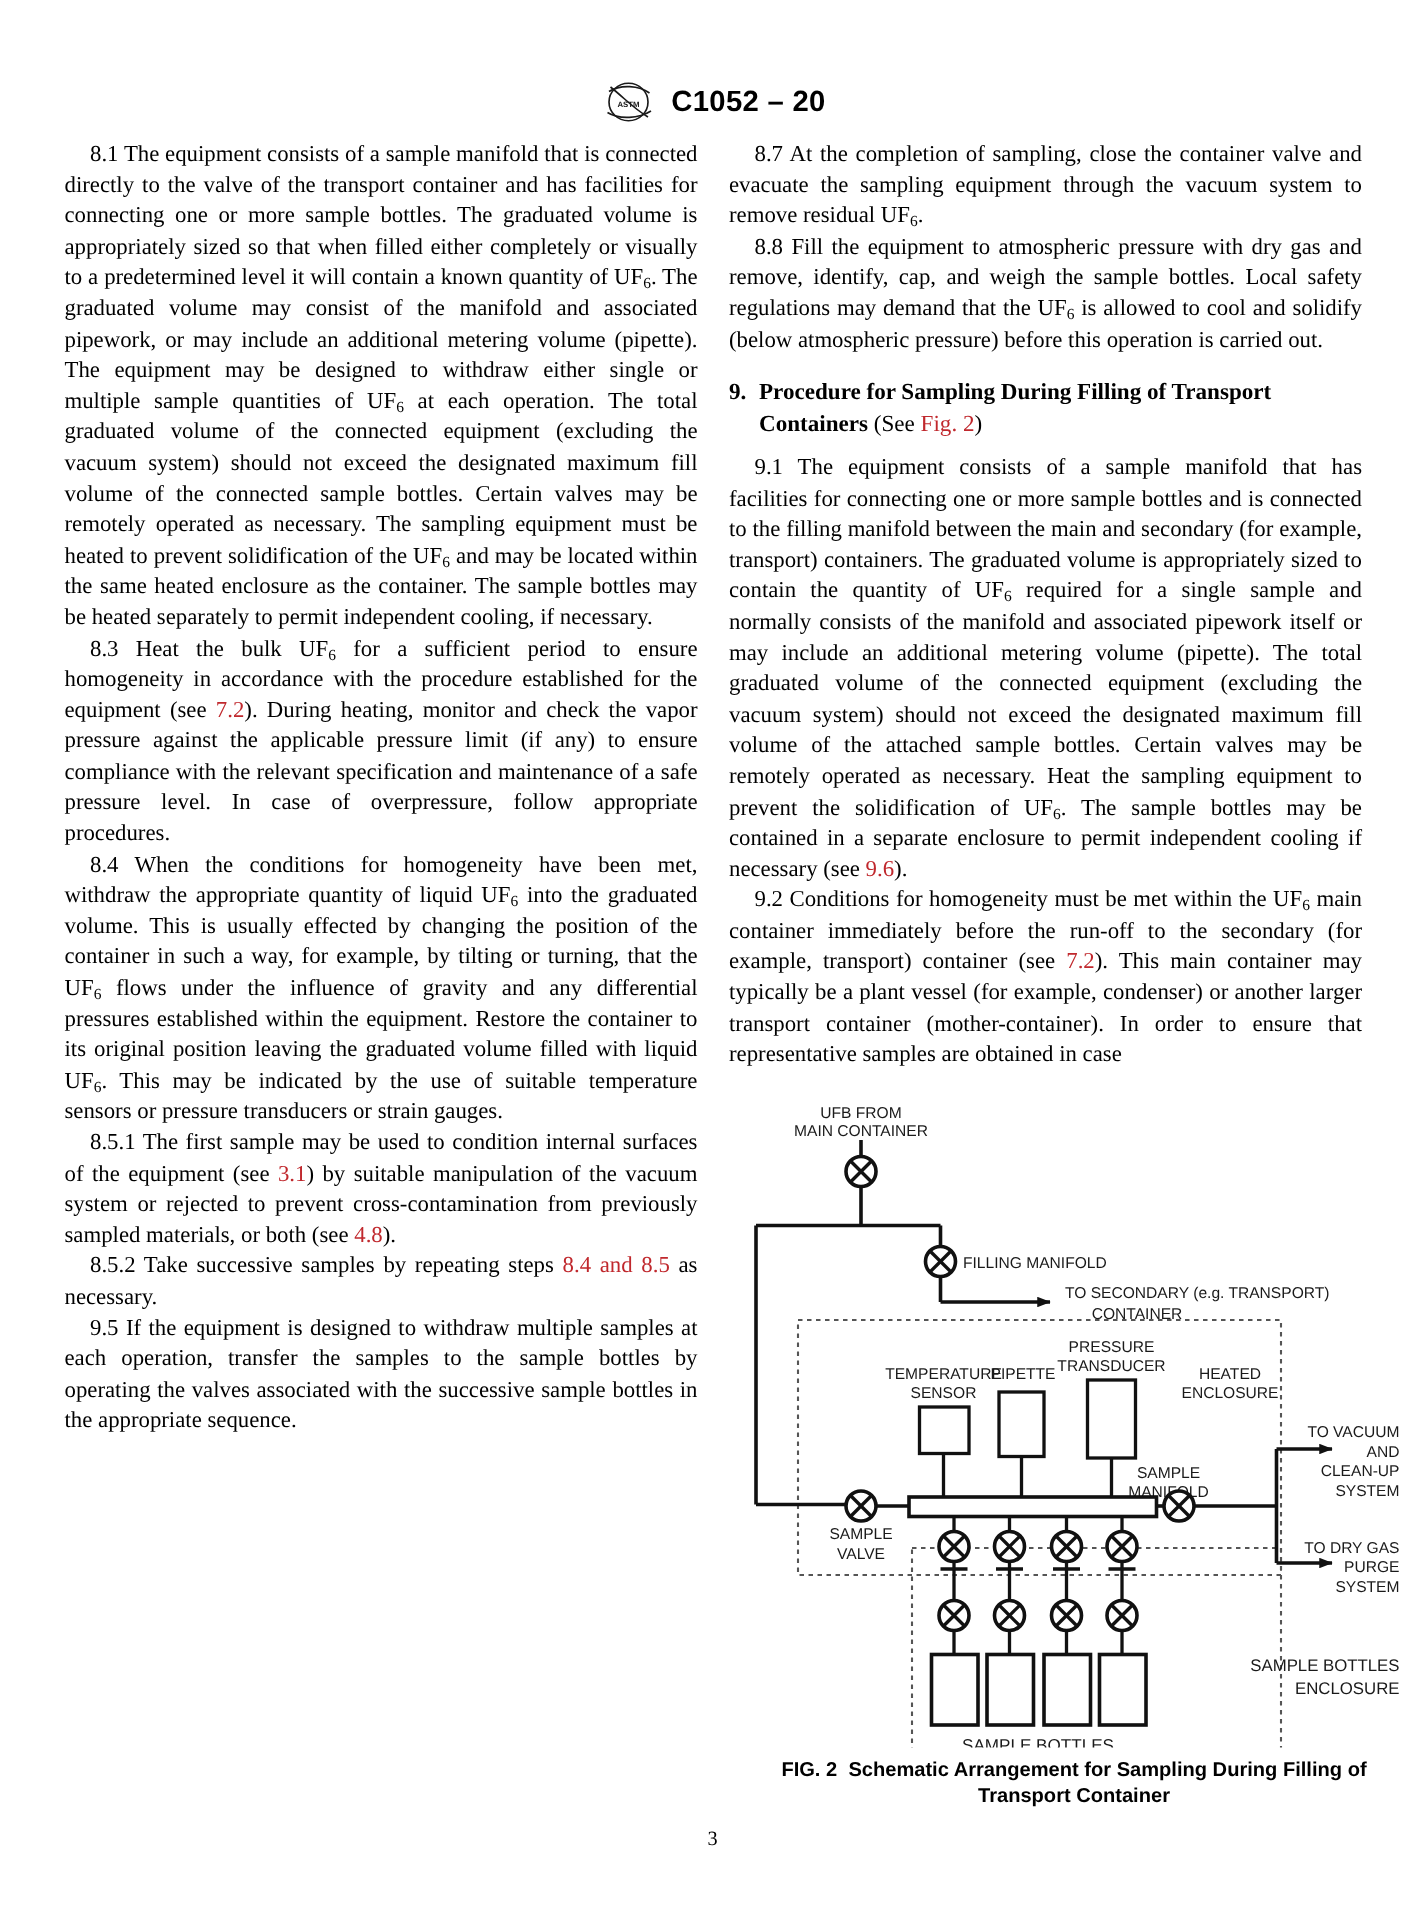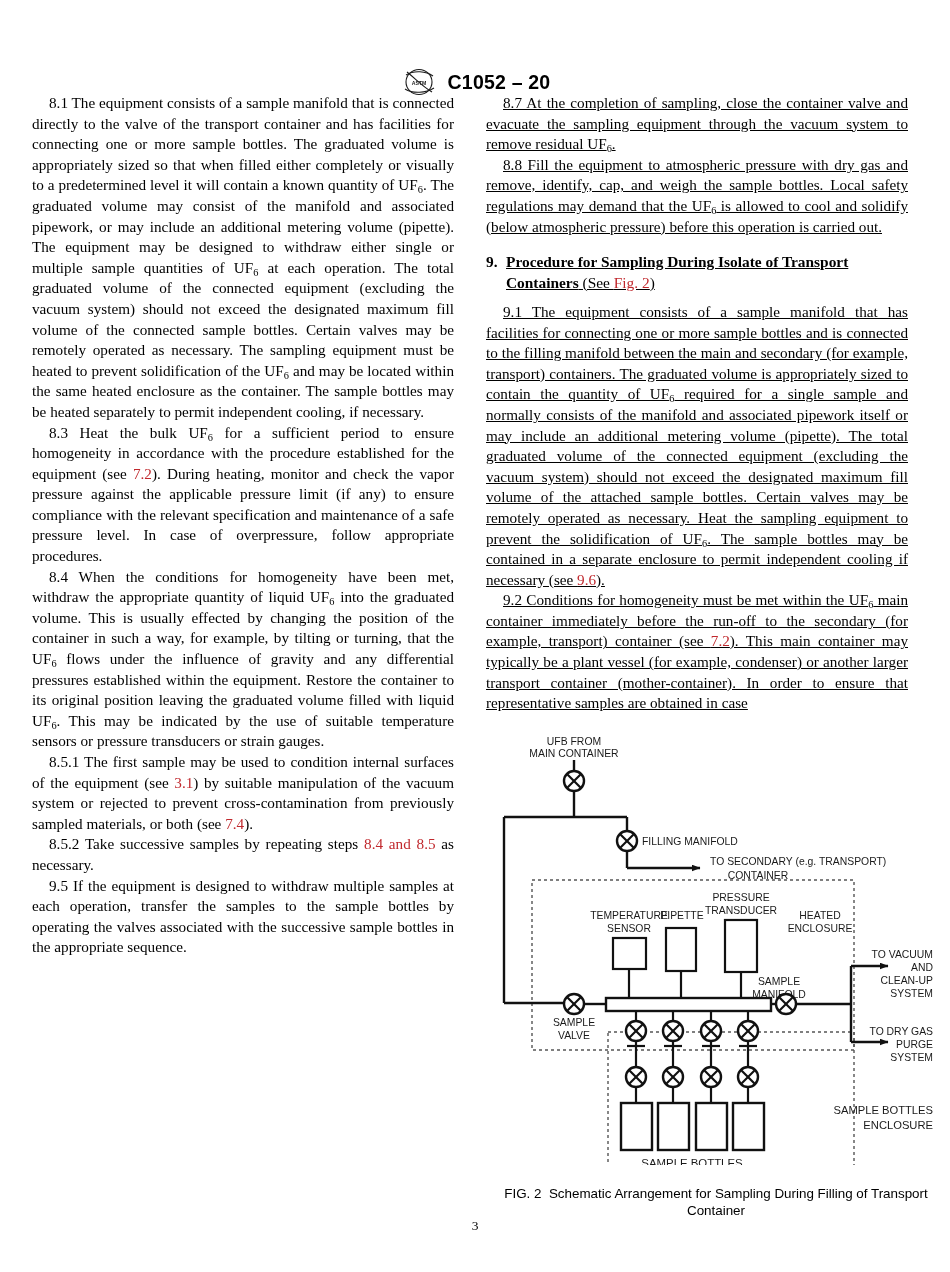--- a/index.html
+++ b/index.html
@@ -12,21 +12,21 @@
     height: 1272px;
     position: relative;
     font-family: "Liberation Serif", "DejaVu Serif", serif;
     color: #000000;
     overflow: hidden;
   }
 
   
   .page-header {
     position: absolute;
-    top: 64px;
+    top: 50px;
     left: 0;
     width: 950px;
     height: 36px;
     display: flex;
     align-items: center;
     justify-content: center;
     gap: 10px;
   }
   .astm-logo {
     width: 38px;
@@ -46,22 +46,22 @@
     position: absolute;
     top: 93px;
     left: 0;
     width: 950px;
   }
   .col {
     position: absolute;
     top: 0;
     width: 422px;
   }
-  .col-left { left: 32px; }
-  .col-right { left: 486px; text-decoration: underline; }
+  .col-left { left: 43px; }
+  .col-right { left: 486px; }
 
   p.para {
     margin: 0 0 0 0;
     text-align: justify;
     text-justify: inter-word;
     font-size: 15.2px;
     line-height: 20.6px;
     text-indent: 17px;
     hyphens: manual;
   }
@@ -98,24 +98,24 @@
   .figure-wrap {
     position: absolute;
     left: 496px;
     top: 735px;
     width: 440px;
   }
   .figure-svg {
     display: block;
   }
   .fig-caption {
-    margin-top: 20px;
+    margin-top: 6px;
     text-align: center;
     font-family: "Liberation Sans", "DejaVu Sans", sans-serif;
-    font-weight: normal;
+    font-weight: bold;
     font-size: 13.4px;
     line-height: 17px;
     padding: 0 8px;
   }
 
   
   .page-number {
     position: absolute;
     top: 1218px;
     left: 0;
@@ -147,31 +147,31 @@
   </svg>
   <div class="header-title">C1052 – 20</div>
 </div>
 
 <div class="columns">
 
   <div class="col col-left">
     <p class="para">8.1 The equipment consists of a sample manifold that is connected directly to the valve of the transport container and has facilities for connecting one or more sample bottles. The graduated volume is appropriately sized so that when filled either completely or visually to a predetermined level it will contain a known quantity of UF<sub>6</sub>. The graduated volume may consist of the manifold and associated pipework, or may include an additional metering volume (pipette). The equipment may be designed to withdraw either single or multiple sample quantities of UF<sub>6</sub> at each operation. The total graduated volume of the connected equipment (excluding the vacuum system) should not exceed the designated maximum fill volume of the connected sample bottles. Certain valves may be remotely operated as necessary. The sampling equipment must be heated to prevent solidification of the UF<sub>6</sub> and may be located within the same heated enclosure as the container. The sample bottles may be heated separately to permit independent cooling, if necessary.</p>
     <p class="para gap">8.3 Heat the bulk UF<sub>6</sub> for a sufficient period to ensure homogeneity in accordance with the procedure established for the equipment (see <span class="xref">7.2</span>). During heating, monitor and check the vapor pressure against the applicable pressure limit (if any) to ensure compliance with the relevant specification and maintenance of a safe pressure level. In case of overpressure, follow appropriate procedures.</p>
     <p class="para gap">8.4 When the conditions for homogeneity have been met, withdraw the appropriate quantity of liquid UF<sub>6</sub> into the graduated volume. This is usually effected by changing the position of the container in such a way, for example, by tilting or turning, that the UF<sub>6</sub> flows under the influence of gravity and any differential pressures established within the equipment. Restore the container to its original position leaving the graduated volume filled with liquid UF<sub>6</sub>. This may be indicated by the use of suitable temperature sensors or pressure transducers or strain gauges.</p>
-    <p class="para">8.5.1 The first sample may be used to condition internal surfaces of the equipment (see <span class="xref">3.1</span>) by suitable manipulation of the vacuum system or rejected to prevent cross-contamination from previously sampled materials, or both (see <span class="xref">7.4</span>).</p>
+    <p class="para">8.5.1 The first sample may be used to condition internal surfaces of the equipment (see <span class="xref">3.1</span>) by suitable manipulation of the vacuum system or rejected to prevent cross-contamination from previously sampled materials, or both (see <span class="xref">4.8</span>).</p>
     <p class="para">8.5.2 Take successive samples by repeating steps <span class="xref">8.4 and 8.5</span> as necessary.</p>
     <p class="para gap">9.5 If the equipment is designed to withdraw multiple samples at each operation, transfer the samples to the sample bottles by operating the valves associated with the successive sample bottles in the appropriate sequence.</p>
   </div>
 
   <div class="col col-right">
     <p class="para">8.7 At the completion of sampling, close the container valve and evacuate the sampling equipment through the vacuum system to remove residual UF<sub>6</sub>.</p>
     <p class="para gap">8.8 Fill the equipment to atmospheric pressure with dry gas and remove, identify, cap, and weigh the sample bottles. Local safety regulations may demand that the UF<sub>6</sub> is allowed to cool and solidify (below atmospheric pressure) before this operation is carried out.</p>
 
     <h2 class="section-head">
-      <span class="secnum">9.</span><span>Procedure for Sampling During Isolate of Transport Containers</span><span class="normalweight"> (See </span><span class="normalweight xref">Fig. 2</span><span class="normalweight">)</span>
+      <span class="secnum">9.</span><span>Procedure for Sampling During Filling of Transport Containers</span><span class="normalweight"> (See </span><span class="normalweight xref">Fig. 2</span><span class="normalweight">)</span>
     </h2>
 
     <p class="para">9.1 The equipment consists of a sample manifold that has facilities for connecting one or more sample bottles and is connected to the filling manifold between the main and secondary (for example, transport) containers. The graduated volume is appropriately sized to contain the quantity of UF<sub>6</sub> required for a single sample and normally consists of the manifold and associated pipework itself or may include an additional metering volume (pipette). The total graduated volume of the connected equipment (excluding the vacuum system) should not exceed the designated maximum fill volume of the attached sample bottles. Certain valves may be remotely operated as necessary. Heat the sampling equipment to prevent the solidification of UF<sub>6</sub>. The sample bottles may be contained in a separate enclosure to permit independent cooling if necessary (see <span class="xref">9.6</span>).</p>
     <p class="para gap">9.2 Conditions for homogeneity must be met within the UF<sub>6</sub> main container immediately before the run-off to the secondary (for example, transport) container (see <span class="xref">7.2</span>). This main container may typically be a plant vessel (for example, condenser) or another larger transport container (mother-container). In order to ensure that representative samples are obtained in case</p>
   </div>
 </div>
 
 <div class="figure-wrap">
   <svg class="figure-svg" width="440" height="430" viewBox="0 0 440 430">
 

